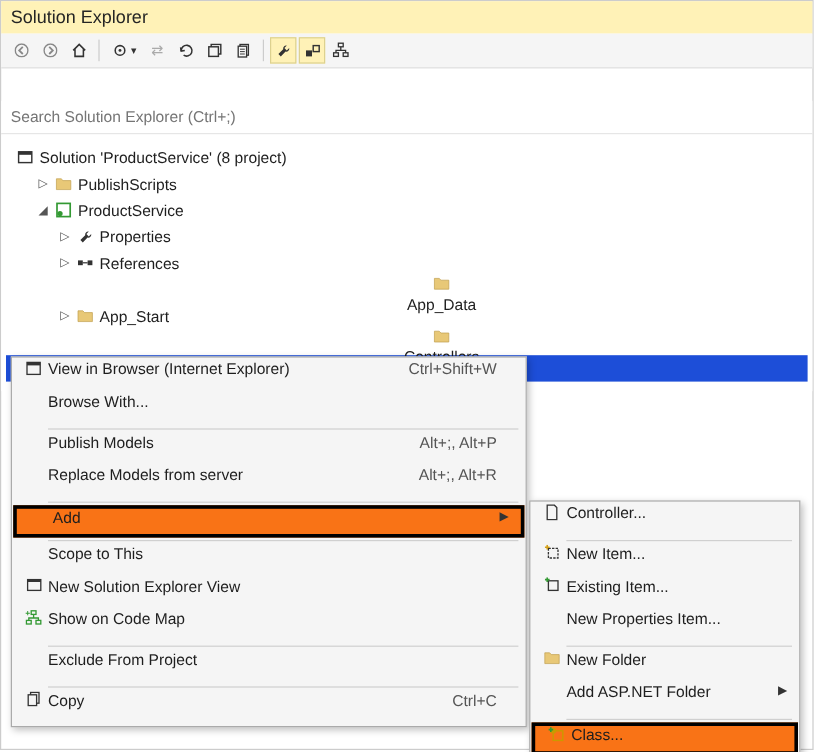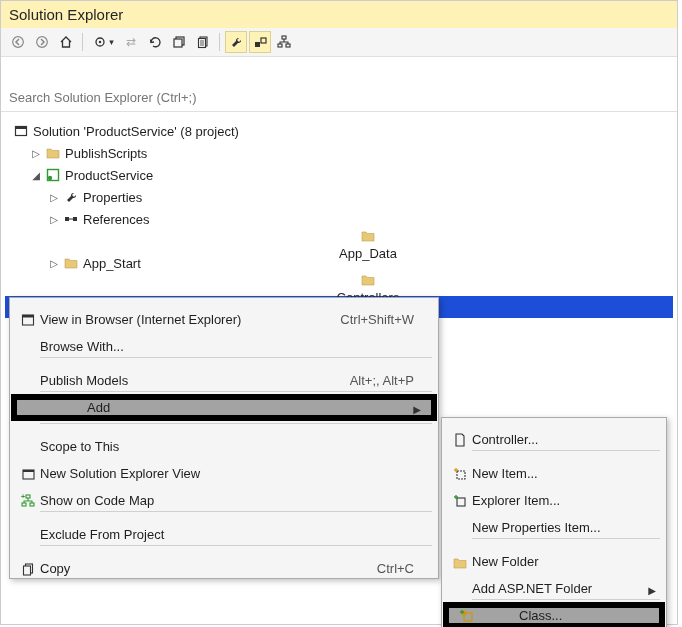--- a/index.html
+++ b/index.html
@@ -101,35 +101,34 @@
     }
     .ctxmenu {
       position: absolute;
       background: #f5f5f5;
       border: 1px solid #aaa;
       box-shadow: 2px 2px 6px rgba(0,0,0,0.25);
       padding: 2px 0;
     }
     .mi {
       display: flex;
-      align-items: flex-end;
+      align-items: flex-start;
       height: 27px;
       padding: 0 10px 0 6px;
       cursor: default;
     }
     .mi .mi-icon { width: 24px; display:flex; align-items:center; justify-content:center;}
     .mi .mi-label { flex: 1; padding-right: 30px;}
     .mi .mi-shortcut { color: #555; padding-right: 4px;}
     .mi .mi-arrow { width: 10px; text-align:right; font-size:10px; color:#333;}
     .mi.hover {
-      background: #a3a3a3;
-      border: 6px solid #000000;
+      background: #f97316;
+      border: 3px solid #000000;
       height: 27px;
       margin: -1px 1px;
-      gap: 40px;
     }
     .msep {
       height: 1px;
       background: #d0d0d0;
       margin: 3px 6px 3px 30px;
     }
     .ctx1 { left: 8px; top: 296px; width: 430px; }
     .ctx2 { left: 440px; top: 416px; width: 226px; }
     svg { display: block; }
   </style>
@@ -334,20 +333,26 @@
       <span class="mi-label">Browse With...</span>
       <span class="mi-arrow"></span>
     </div>
     <div class="msep"></div>
     <div class="mi">
       <span class="mi-icon"></span>
       <span class="mi-label">Publish Models</span>
       <span class="mi-shortcut">Alt+;, Alt+P</span>
       <span class="mi-arrow"></span>
     </div>
+    <div class="mi">
+      <span class="mi-icon"></span>
+      <span class="mi-label">Replace Models from server</span>
+      <span class="mi-shortcut">Alt+;, Alt+R</span>
+      <span class="mi-arrow"></span>
+    </div>
     <div class="msep"></div>
     <div class="mi hover">
       <span class="mi-icon"></span>
       <span class="mi-label">Add</span>
       <span class="mi-arrow">▶</span>
     </div>
     <div class="msep"></div>
     <div class="mi">
       <span class="mi-icon"></span>
       <span class="mi-label">Scope to This</span>
@@ -415,21 +420,21 @@
         </span>
       <span class="mi-label">New Item...</span>
     </div>
     <div class="mi">
       <span class="mi-icon">
           <svg width="13" height="13" viewBox="0 0 13 13">
             <rect x="3" y="3" width="8" height="8" fill="none" stroke="#333" stroke-width="1.1"></rect>
             <path d="M2 0 L2 4 M0 2 L4 2" stroke="#339933" stroke-width="1.3"></path>
           </svg>
         </span>
-      <span class="mi-label">Explorer Item...</span>
+      <span class="mi-label">Existing Item...</span>
     </div>
     <div class="mi">
       <span class="mi-icon"></span>
       <span class="mi-label">New Properties Item...</span>
     </div>
     <div class="msep"></div>
     <div class="mi">
       <span class="mi-icon">
           <svg width="14" height="12" viewBox="0 0 14 12">
             <path d="M1 2 H5 L6.5 3.5 H13 V11 H1 Z" fill="#e8c877" stroke="#c0a050" stroke-width="0.6"></path>

